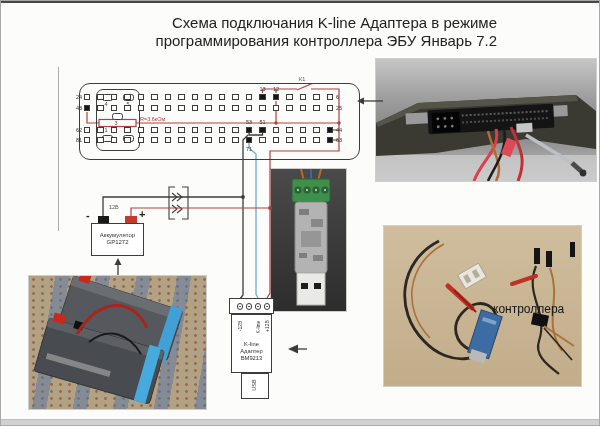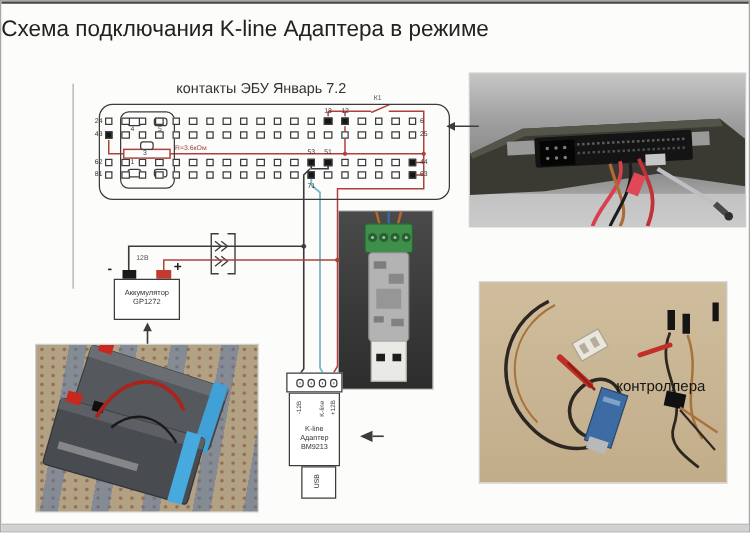--- a/index.html
+++ b/index.html
@@ -1,21 +1,21 @@
 <!DOCTYPE html>
 <html><head>
 <meta charset="utf-8">
 <style>
   html,body{margin:0;padding:0;background:#e8e8e8;font-family:"Liberation Sans",sans-serif;}
   #stage{position:relative;width:600px;height:426px;background:#fcfcfb;overflow:hidden;
          border:1px solid #a8a8a8;box-sizing:border-box;}
   .abs{position:absolute;}
   .nosel{user-select:none;}
   
-  .title{left:0;top:13px;width:496px;text-align:left;font-size:18px;line-height:18px;color:#222;}
+  .title{left:0;top:13px;width:496px;text-align:right;font-size:15px;line-height:18px;color:#222;}
   
   .ecu-heading{left:118px;top:64px;width:180px;text-align:center;font-size:11.5px;color:#333;}
   .ecu-box{left:78px;top:82px;width:279px;height:75px;border:1.6px solid #3c3c3c;border-radius:11px;background:transparent;}
   .aux-box{left:95px;top:88px;width:42px;height:60px;border:1.3px solid #3c3c3c;border-radius:7px;}
   .aux-pin{width:9px;height:5px;border:1.2px solid #3c3c3c;border-radius:2.5px;background:#fff;}
   .aux-num{font-size:5.5px;color:#444;width:10px;text-align:center;line-height:6px;}
   .pin{position:absolute;width:6.8px;height:6.8px;border:1px solid #3c3c3c;background:#fff;box-sizing:border-box;}
   .pin.filled{background:#161616;}
   .pin-num{position:absolute;font-size:5.5px;line-height:6px;color:#333;}
   .tiny-red{font-size:5.5px;line-height:6px;color:#a04540;}
@@ -206,23 +206,23 @@
       <path d="M130,215 L130,207 L269,207"></path>
       <rect x="98" y="118.5" width="37" height="7" fill="#ffffff"></rect>
     </g>
     <circle cx="275" cy="122" r="1.7" fill="#b0403c"></circle>
     <circle cx="338" cy="122" r="1.7" fill="#b0403c"></circle>
     <circle cx="269" cy="207" r="1.9" fill="#b0403c"></circle>
   </svg>
 
   <div class="abs title">
     <div>Схема подключания K-line Адаптера в режиме</div>
-  </div>
-
-  <div class="abs ecu-heading">контакты ЭБУ Январь 7.2</div>
+    <div>программирования контроллера ЭБУ Январь 7.2</div>
+  </div>
+
   <div class="abs ecu-box"></div>
   <div class="abs aux-box"></div>
   <div class="abs aux-pin" style="left:101px;top:93px;"></div>
   <div class="abs aux-pin" style="left:122px;top:93px;"></div>
   <div class="abs aux-pin" style="left:111px;top:112px;"></div>
   <div class="abs aux-pin" style="left:101px;top:134px;"></div>
   <div class="abs aux-pin" style="left:122px;top:134px;"></div>
   <div class="abs aux-num" style="left:100px;top:100px;">4</div>
   <div class="abs aux-num" style="left:122px;top:100px;">5</div>
   <div class="abs aux-num" style="left:110px;top:119px;">3</div>

